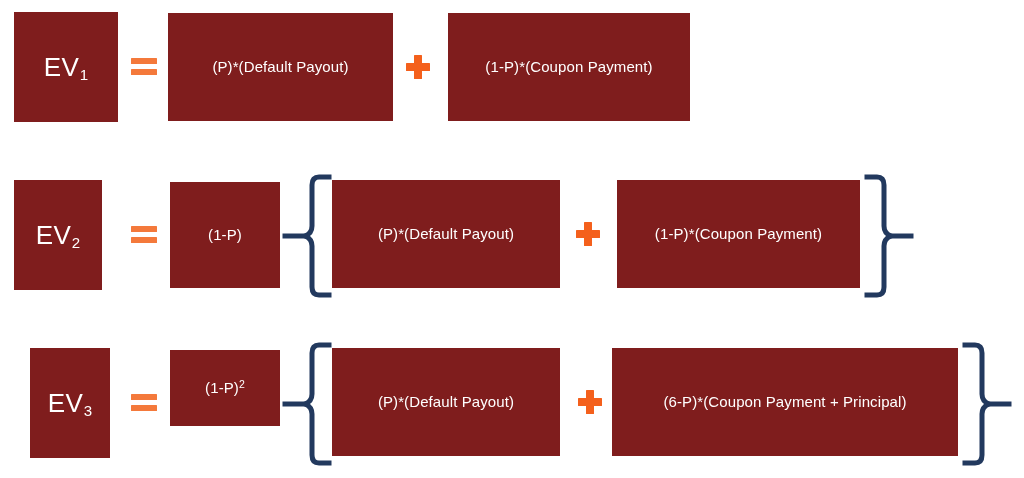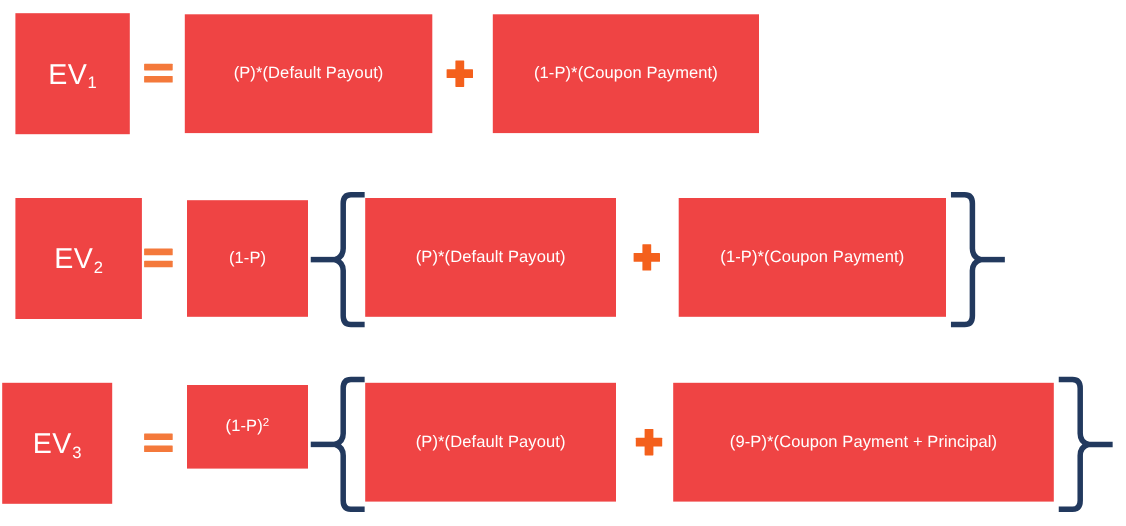--- a/index.html
+++ b/index.html
@@ -16,21 +16,21 @@
     position: relative;
     width: 1024px;
     height: 478px;
     background: #ffffff;
     overflow: hidden;
   }
 
   
   .box {
     position: absolute;
-    background: #ef4444;
+    background: #7f1d1d;
     color: #ffffff;
     display: flex;
     align-items: center;
     justify-content: center;
     text-align: center;
     line-height: 1.25;
     padding: 4px 8px;
     font-size: 15px;
     letter-spacing: 0.1px;
   }
@@ -119,21 +119,21 @@
 
   <div class="op-plus" style="left:406px; top:55px;">
     <i class="h"></i>
       <i class="v"></i>
   </div>
 
   <div class="box" style="left:448px; top:13px; width:242px; height:108px;">
     <span>(1-P)*(Coupon Payment)</span>
   </div>
 
-  <div class="box label" style="left:14px; top:180px; width:115px; height:110px;">
+  <div class="box label" style="left:14px; top:180px; width:88px; height:110px;">
     <span><span>EV</span><sub>2</sub></span>
   </div>
 
   <div class="op-equals" style="left:131px; top:226px;">
     <i></i>
       <i></i>
   </div>
 
   <div class="box" style="left:170px; top:182px; width:110px; height:106px;">
     <span>(1-P)</span>
@@ -159,21 +159,21 @@
     <span>(1-P)*(Coupon Payment)</span>
   </div>
 
   <div class="brace" style="left:865px; top:174px;">
     <svg width="48" height="124" viewBox="0 0 48 124" fill="none">
       <path d="M2 3 H12 C17 3 19 6 19 11 V52 C19 57 21 60 26 62 C21 64 19 67 19 72 V113 C19 118 17 121 12 121 H2" stroke="#22395E" stroke-width="5" stroke-linecap="square" stroke-linejoin="miter"></path>
       <path d="M26 62 H46" stroke="#22395E" stroke-width="5" stroke-linecap="square"></path>
     </svg>
   </div>
 
-  <div class="box label" style="left:2px; top:348px; width:100px; height:110px;">
+  <div class="box label" style="left:30px; top:348px; width:80px; height:110px;">
     <span><span>EV</span><sub>3</sub></span>
   </div>
 
   <div class="op-equals" style="left:131px; top:394px;">
     <i></i>
       <i></i>
   </div>
 
   <div class="box" style="left:170px; top:350px; width:110px; height:76px;">
     <span><span>(1-P)</span><span class="sup">2</span></span>
@@ -189,21 +189,21 @@
   <div class="box" style="left:332px; top:348px; width:228px; height:108px;">
     <span>(P)*(Default Payout)</span>
   </div>
 
   <div class="op-plus" style="left:578px; top:390px;">
     <i class="h"></i>
       <i class="v"></i>
   </div>
 
   <div class="box" style="left:612px; top:348px; width:346px; height:108px;">
-    <span>(9-P)*(Coupon Payment + Principal)</span>
+    <span>(6-P)*(Coupon Payment + Principal)</span>
   </div>
 
   <div class="brace" style="left:963px; top:342px;">
     <svg width="48" height="124" viewBox="0 0 48 124" fill="none">
       <path d="M2 3 H12 C17 3 19 6 19 11 V52 C19 57 21 60 26 62 C21 64 19 67 19 72 V113 C19 118 17 121 12 121 H2" stroke="#22395E" stroke-width="5" stroke-linecap="square" stroke-linejoin="miter"></path>
       <path d="M26 62 H46" stroke="#22395E" stroke-width="5" stroke-linecap="square"></path>
     </svg>
   </div>
 
 </div>

